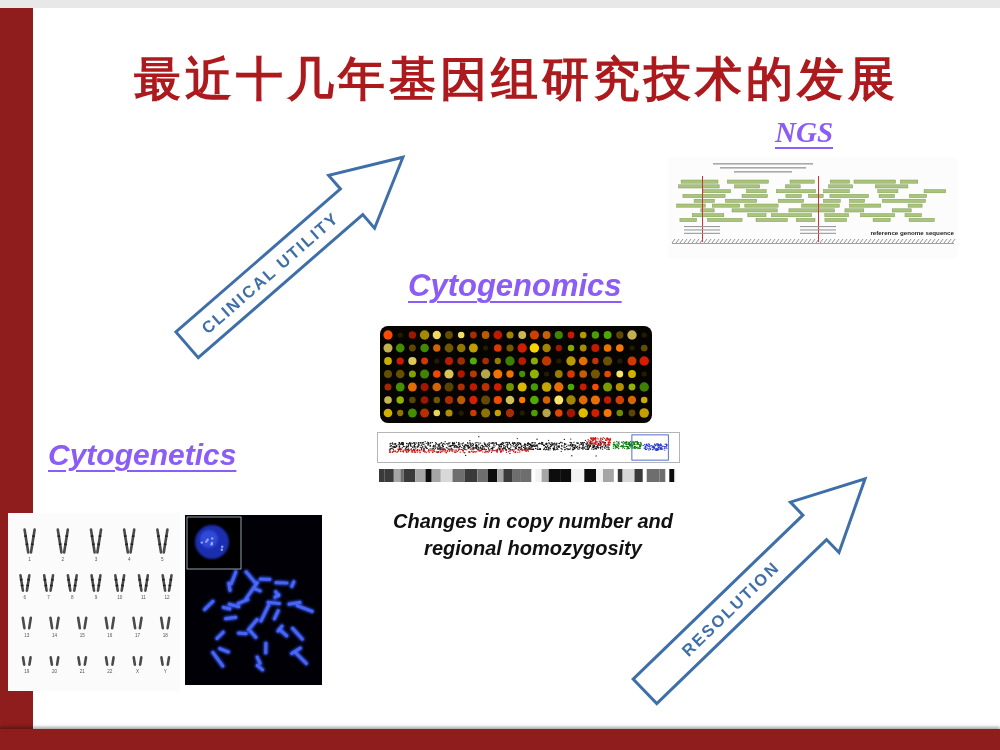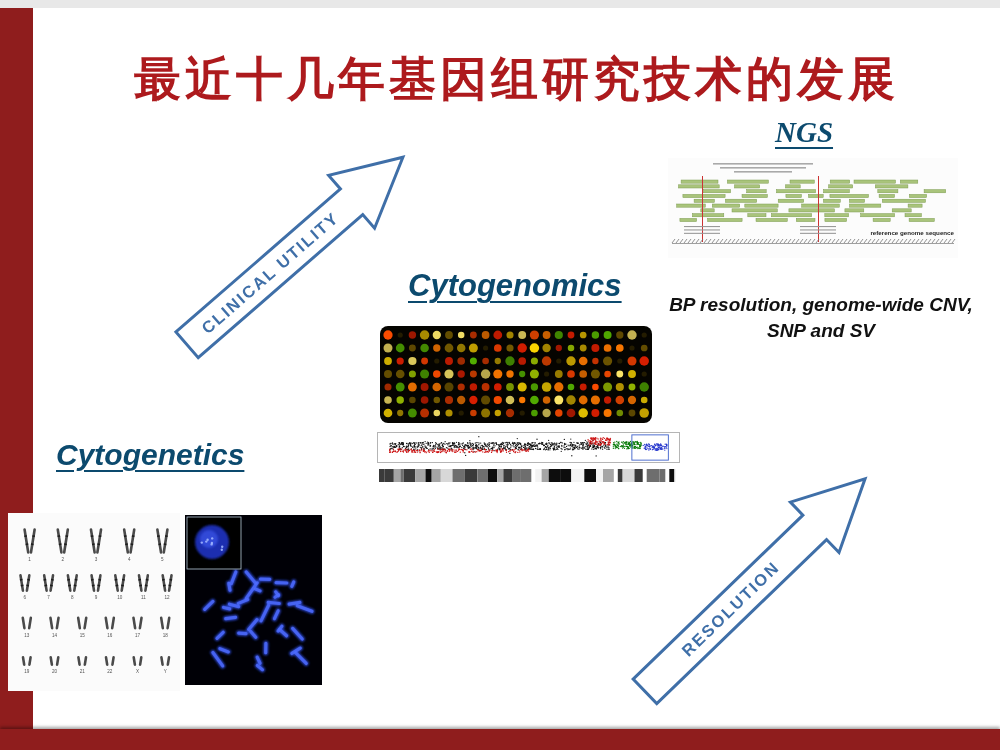--- a/index.html
+++ b/index.html
@@ -3,23 +3,23 @@
 <meta charset="utf-8">
 <style>
   html,body{margin:0;padding:0;background:#e8e8e8;}
   .slide{position:relative;width:1000px;height:750px;margin:8px auto;background:#ffffff;overflow:hidden;
          font-family:"Liberation Sans",sans-serif;}
   .left-bar{position:absolute;left:0;top:0;width:33px;height:750px;background:#8f1d1d;}
   .bottom-bar{position:absolute;left:0;bottom:0;width:1000px;height:29px;background:#8f1d1d;
               box-shadow:0 -2px 3px rgba(0,0,0,.35);}
   .title{position:absolute;left:33px;right:0;top:40px;margin:0;text-align:center;
          font-family:"DejaVu Serif",serif;font-weight:700;font-size:47px;letter-spacing:4px;color:#ad1a1d;}
-  .heading{position:absolute;font-style:italic;font-weight:bold;color:#0c4a6e;
+  .heading{position:absolute;font-style:italic;font-weight:bold;color:#8b5cf6;
            text-decoration:underline;text-underline-offset:5px;text-decoration-thickness:2px;}
-  .h-cytogenetics{left:56px;top:430px;font-size:30px;}
+  .h-cytogenetics{left:48px;top:430px;font-size:30px;}
   .h-cytogenomics{left:408px;top:260px;font-size:31px;}
   .h-ngs{left:775px;top:108px;font-size:29px;font-family:"Liberation Serif",serif;}
   .caption{position:absolute;font-style:italic;font-weight:bold;color:#111;text-align:center;line-height:1.35;}
   .cap-ngs{left:662px;width:318px;top:284px;font-size:19px;}
   .cap-cyto{left:378px;width:310px;top:500px;font-size:20px;}
   .cap-chrom{left:58px;width:250px;top:687px;font-size:17px;font-weight:600;}
   .fig{position:absolute;}
   .fig-karyotype{left:8px;top:505px;width:172px;height:178px;background:#fbfbfb;}
   .fig-fish{left:185px;top:507px;width:137px;height:170px;background:#000;}
   .fig-microarray{left:380px;top:318px;width:272px;height:97px;background:#050400;border-radius:8px;overflow:hidden;}
@@ -1933,20 +1933,21 @@
         <rect x="226.0" y="4" width="10.8" height="13" fill="#a5a5a5"></rect>
         <rect x="240.8" y="4" width="4.8" height="13" fill="#3a3a3a"></rect>
         <rect x="245.6" y="4" width="11.9" height="13" fill="#d8d8d8"></rect>
         <rect x="257.5" y="4" width="8.2" height="13" fill="#3a3a3a"></rect>
         <rect x="269.7" y="4" width="12.7" height="13" fill="#6e6e6e"></rect>
         <rect x="282.4" y="4" width="5.9" height="13" fill="#6e6e6e"></rect>
         <rect x="292.3" y="4" width="5.2" height="13" fill="#0d0d0d"></rect>
         <rect x="297.4" y="4" width="1.6" height="13" fill="#f3f3f3"></rect>
       </svg>
   </div>
+  <div class="caption cap-cyto">Changes in copy number and regional homozygosity</div>
 
   <div class="heading h-ngs">NGS</div>
   <div class="fig fig-ngs">
     <svg id="ngs-svg" viewBox="0 0 290 100">
 
     <rect x="45" y="5" width="100" height="1.6" fill="#9a9a9a" opacity="0.85"></rect>
         <rect x="52" y="9" width="86" height="1.6" fill="#9a9a9a" opacity="0.85"></rect>
         <rect x="66" y="13" width="58" height="1.6" fill="#9a9a9a" opacity="0.85"></rect>
         <rect x="13.1" y="22.0" width="36.9" height="3.2" fill="#a9c47b" stroke="#7d9b50" stroke-width="0.5"></rect>
         <rect x="59.4" y="22.0" width="41.0" height="3.2" fill="#a9c47b" stroke="#7d9b50" stroke-width="0.5"></rect>
@@ -2078,16 +2079,15 @@
         <line x1="264" y1="85" x2="267" y2="81" stroke="#777" stroke-width="0.8"></line>
         <line x1="268" y1="85" x2="271" y2="81" stroke="#777" stroke-width="0.8"></line>
         <line x1="272" y1="85" x2="275" y2="81" stroke="#777" stroke-width="0.8"></line>
         <line x1="276" y1="85" x2="279" y2="81" stroke="#777" stroke-width="0.8"></line>
         <line x1="280" y1="85" x2="283" y2="81" stroke="#777" stroke-width="0.8"></line>
         <line x1="284" y1="85" x2="287" y2="81" stroke="#777" stroke-width="0.8"></line>
         <rect x="4" y="85" width="282" height="0.8" fill="#888"></rect>
         <text x="286" y="77" text-anchor="end" font-size="6.2" font-weight="bold" fill="#222">reference genome sequence</text>
       </svg>
   </div>
-  <div class="caption cap-ngs">BP resolution, genome-wide CNV, SNP and SV</div>
 
 
 </div>
 
 </body></html>

